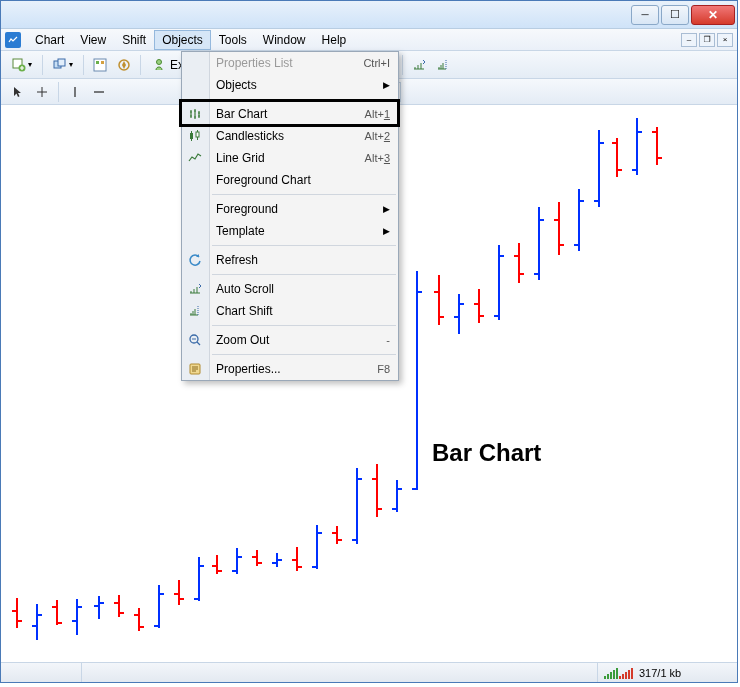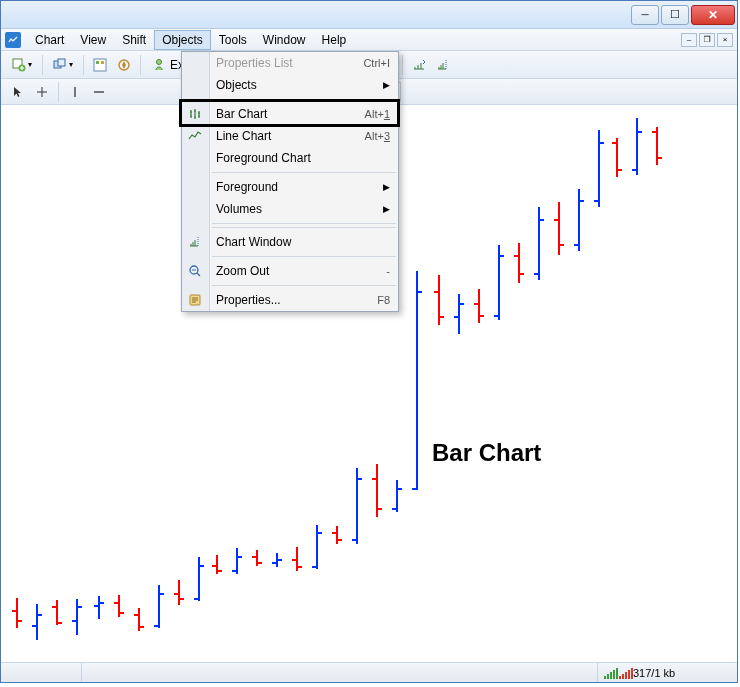--- a/index.html
+++ b/index.html
@@ -400,48 +400,78 @@
         <svg width="14" height="14" viewBox="0 0 14 14">
             <path d="M3 3v8M2 5h2M2 9h2 M7 2v10M6 4h2M6 10h2 M11 4v7M10 6h2M10 9h2" stroke="#3a7a3a" stroke-width="1.2"></path>
           </svg>
       </div>
       <span>Bar Chart</span>
       <span class="shortcut"><span>Alt+</span><span class="underline-char">1</span></span>
     </div>
     <div class="dd-item">
       <div class="dd-item-icon">
         <svg width="14" height="14" viewBox="0 0 14 14">
+            <rect x="2" y="4" width="3" height="6" fill="#3a7a3a"></rect>
+            <path d="M3.5 2v2M3.5 10v2" stroke="#3a7a3a"></path>
+            <rect x="8" y="3" width="3" height="5" fill="#fff" stroke="#3a7a3a"></rect>
+            <path d="M9.5 1v2M9.5 8v3" stroke="#3a7a3a"></path>
+          </svg>
+      </div>
+      <span>Candlesticks</span>
+      <span class="shortcut"><span>Alt+</span><span class="underline-char">2</span></span>
+    </div>
+    <div class="dd-item">
+      <div class="dd-item-icon">
+        <svg width="14" height="14" viewBox="0 0 14 14">
             <path d="M1 10 L4 6 L7 8 L10 3 L13 5" stroke="#3a7a3a" fill="none" stroke-width="1.2"></path>
           </svg>
       </div>
-      <span>Line Chart</span>
+      <span>Line Grid</span>
       <span class="shortcut"><span>Alt+</span><span class="underline-char">3</span></span>
     </div>
     <div class="dd-item">
       <span>Foreground Chart</span>
     </div>
     <div class="dd-sep"></div>
     <div class="dd-item">
       <span>Foreground</span>
       <span class="arrow">▶</span>
     </div>
     <div class="dd-item">
-      <span>Volumes</span>
+      <span>Template</span>
       <span class="arrow">▶</span>
     </div>
     <div class="dd-sep"></div>
+    <div class="dd-item">
+      <div class="dd-item-icon">
+        <svg width="14" height="14" viewBox="0 0 14 14">
+            <path d="M11 4 A5 5 0 1 0 12 8" stroke="#3a8ac8" fill="none" stroke-width="1.5"></path>
+            <path d="M11 1 L11 4 L8 4" fill="#3a8ac8"></path>
+          </svg>
+      </div>
+      <span>Refresh</span>
+    </div>
     <div class="dd-sep"></div>
+    <div class="dd-item">
+      <div class="dd-item-icon">
+        <svg width="14" height="14" viewBox="0 0 14 14">
+            <path d="M2 11h10M3 9v2M6 7v4M9 5v6" stroke="#3a7a3a"></path>
+            <path d="M11 2l2 2-2 2" stroke="#3a6aa8" fill="none"></path>
+          </svg>
+      </div>
+      <span>Auto Scroll</span>
+    </div>
     <div class="dd-item">
       <div class="dd-item-icon">
         <svg width="14" height="14" viewBox="0 0 14 14">
             <path d="M2 11h8M3 9v2M5 7v4M7 5v6" stroke="#3a7a3a"></path>
             <path d="M10 2v10" stroke="#3a6aa8" stroke-dasharray="1,1"></path>
           </svg>
       </div>
-      <span>Chart Window</span>
+      <span>Chart Shift</span>
     </div>
     <div class="dd-sep"></div>
     <div class="dd-item">
       <div class="dd-item-icon">
         <svg width="14" height="14" viewBox="0 0 14 14">
             <circle cx="6" cy="6" r="4" fill="none" stroke="#3a6aa8" stroke-width="1.3"></circle>
             <path d="M9 9l3 3" stroke="#3a6aa8" stroke-width="1.3"></path>
             <path d="M4 6h4" stroke="#3a6aa8"></path>
           </svg>
       </div>
@@ -470,17 +500,17 @@
           <span style="height:5px"></span>
           <span style="height:7px"></span>
           <span style="height:9px"></span>
           <span style="height:11px"></span>
         <span class="red" style="height:3px"></span>
           <span class="red" style="height:5px"></span>
           <span class="red" style="height:7px"></span>
           <span class="red" style="height:9px"></span>
           <span class="red" style="height:11px"></span>
       </div>
-      <span style="">317/1 kb</span>
+      <span style="margin-left:6px">317/1 kb</span>
     </div>
   </div>
 
 </div>
 
 </body></html>

